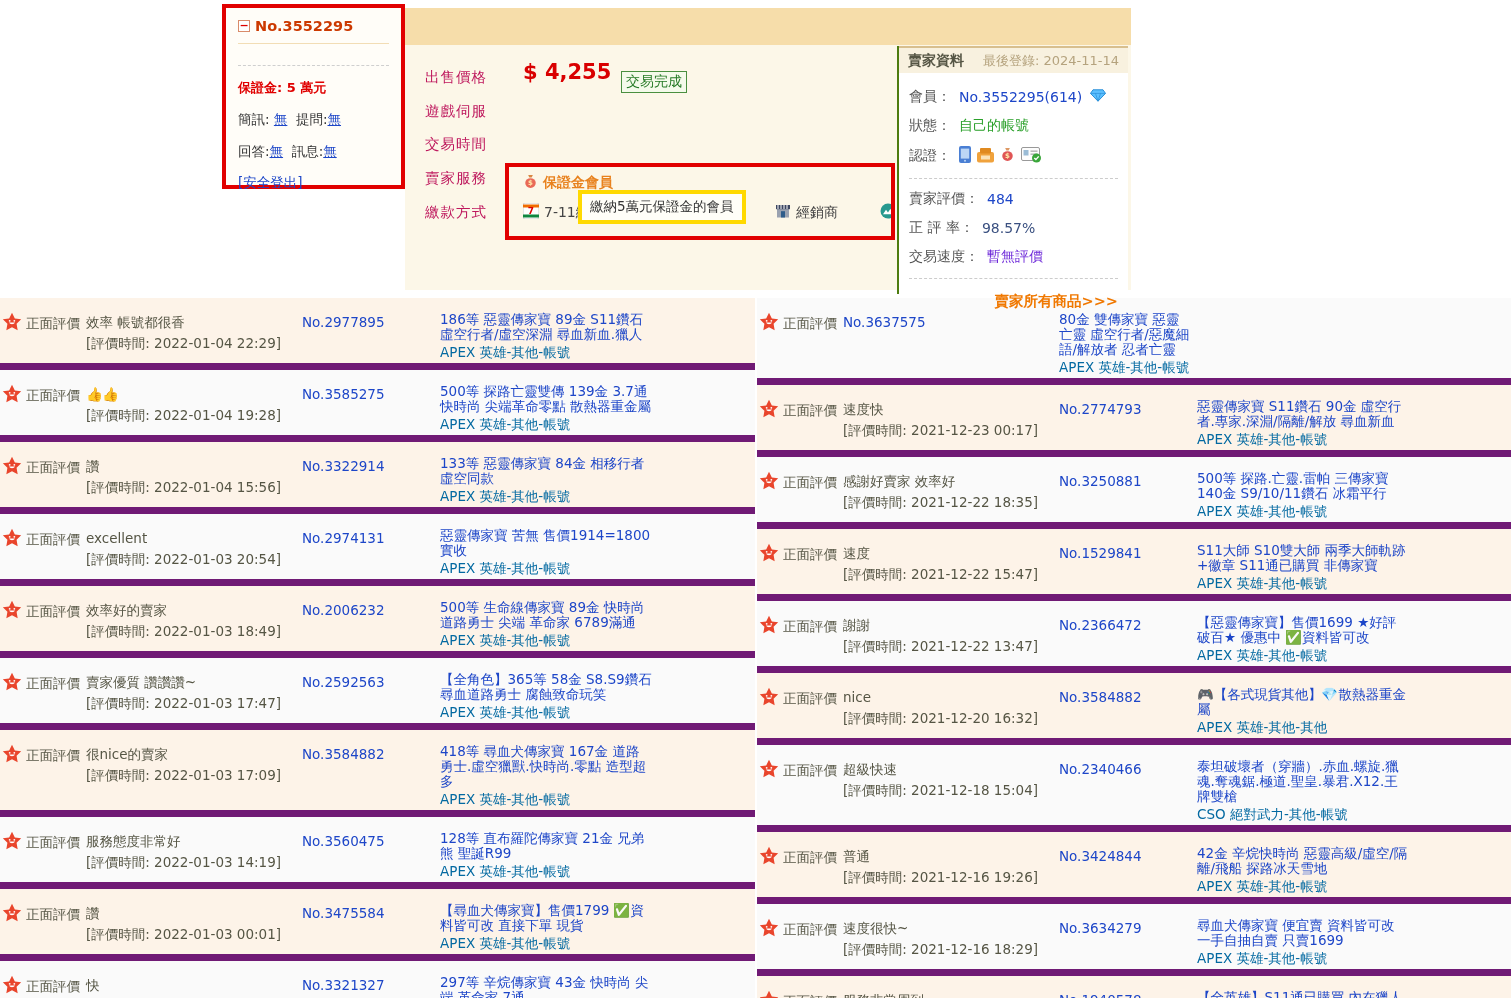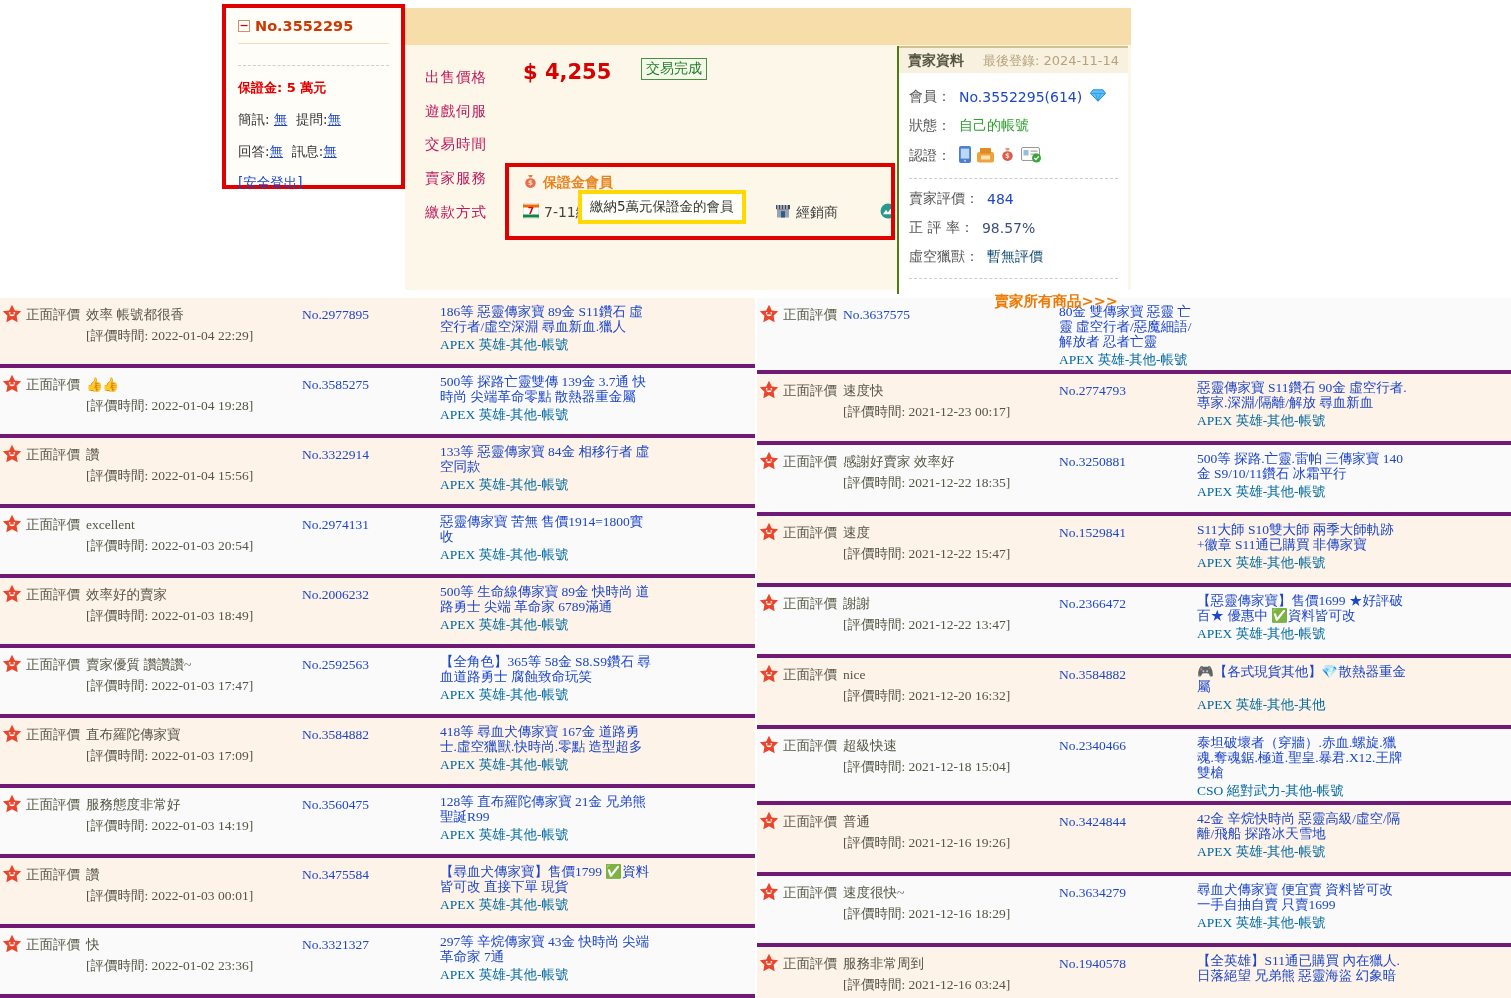--- a/index.html
+++ b/index.html
@@ -20,22 +20,22 @@
   .contact-line .lbl { color:#333; }
   .blue-link { color:#1d46c8; text-decoration:underline; cursor:pointer; }
   .logout-line { margin-top:13px; }
   .logout-line a { color:#1d46c8; text-decoration:none; cursor:pointer; }
 
   
   .main-panel { left:405px; top:8px; width:726px; height:282px; background:#fcf7e8; }
   .top-band { height:37px; background:#f6ddaa; }
   .prow-label { position:absolute; left:20px; color:#be185d; font-size:14.5px; letter-spacing:1px; }
   .price-val { position:absolute; left:118px; top:52px; color:#d90000; font-size:21px; font-weight:bold; }
-  .status-badge { position:absolute; left:216px; top:50px; border:1px solid #4a8f3f; color:#267a26;
-    background:#f4faea; font-size:14px; padding:1px 4px;margin-left:20px; }
+  .status-badge { position:absolute; left:216px; top:63px; border:1px solid #4a8f3f; color:#267a26;
+    background:#f4faea; font-size:14px; padding:1px 4px; }
 
   
   .red-box2 { left:505px; top:163px; width:390px; height:77px; border:4px solid #e10000;
     overflow:hidden; z-index:4; }
   .svc-line1 { margin:7px 0 0 14px; display:flex; align-items:center; gap:5px;
     color:#e8821e; font-weight:bold; font-size:14px; }
   .svc-line2 { margin:11px 0 0 14px; display:flex; align-items:center; color:#444; font-size:14px; white-space:nowrap; }
   .svc-line2 .icon { margin-right:5px; }
   .pay-atm { margin-left:112px; }
   .pay-dealer-icon { margin-left:30px; }
@@ -51,30 +51,30 @@
   .sp-title { font-weight:bold; color:#554; font-size:14px; }
   .sp-login { color:#b5a37e; font-size:13px; }
   .sp-body { padding:4px 10px 0; font-size:14px; }
   .sp-row { margin-top:11px; display:flex; align-items:center; gap:8px; color:#555; }
   .sp-member { color:#1d46c8; cursor:pointer; }
   .sp-status { color:#2aa02a; }
   .cert-icons { display:flex; gap:6px; align-items:center; }
   .sp-divider { border-top:1px dashed #ccc; margin-top:12px; }
   .sp-rating { color:#1d46c8; cursor:pointer; }
   .sp-rate { color:#3a5080; }
-  .sp-speed { color:#0c4a6e;text-align:right; }
+  .sp-speed { color:#6d28d9;text-align:right; }
   .sp-link-wrap { text-align:right; margin-top:13px; }
   .sp-link { color:#f07800; font-weight:bold; font-size:14.5px; cursor:pointer; text-decoration:none; }
 
   
   .reviews { position:absolute; top:298px; left:0; width:1511px; height:700px; overflow:hidden; display:flex; }
   .rev-col { width:755px; }
   .rev-col.right-col { width:754px; margin-left:2px; }
   .review-row { display:grid; grid-template-columns:86px 216px 138px 212px;
-    border-bottom:4px solid #701a75; padding-top:6px; min-height:70px;font-family:Liberation Serif, serif; }
+    border-bottom:7px solid #701a75; padding-top:14px; min-height:70px; }
   .right-col .review-row { min-height:71px; }
   .bg-cream { background:#fdf3e8; }
   .bg-plain { background:#fafafa; }
   .badge-cell { display:flex; gap:4px; padding-left:2px; align-items:flex-start; }
   .star { width:20px; height:20px; flex:0 0 auto; }
   .rlabel { color:#554; font-size:13.5px; line-height:20px; margin-top:1px; }
   .comment { color:#554; line-height:21px; }
   .rtime { color:#554; line-height:21px; }
   .no-link { color:#1d46c8; line-height:21px; text-decoration:none; cursor:pointer; }
   .desc-link { color:#1d46c8; line-height:15px; display:block; cursor:pointer; text-decoration:none; }
@@ -207,21 +207,21 @@
     <div class="sp-divider"></div>
     <div class="sp-row">
       <span>賣家評價：</span>
       <span class="sp-rating">484</span>
     </div>
     <div class="sp-row">
       <span>正 評 率：</span>
       <span class="sp-rate">98.57%</span>
     </div>
     <div class="sp-row">
-      <span>虛空獵獸：</span>
+      <span>交易速度：</span>
       <span class="sp-speed">暫無評價</span>
     </div>
     <div class="sp-divider"></div>
     <div class="sp-link-wrap">
       <a class="sp-link">賣家所有商品&gt;&gt;&gt;</a>
     </div>
   </div>
 </div>
 
 <div class="reviews">
@@ -382,21 +382,21 @@
         <svg width="20" height="20" viewBox="0 0 24 24">
               <path fill="#e9452c" d="M12 .8l3.4 6.9 7.6 1.1-5.5 5.4 1.3 7.6L12 18.2l-6.8 3.6 1.3-7.6L1 8.8l7.6-1.1z"></path>
               <circle cx="9.2" cy="10.6" r="1.1" fill="#fff"></circle>
               <circle cx="14.8" cy="10.6" r="1.1" fill="#fff"></circle>
               <path d="M8.4 12.6a3.8 3.1 0 0 0 7.2 0z" fill="#fff"></path>
             </svg>
       </span>
       <span class="rlabel">正面評價</span>
     </div>
     <div class="comment-cell">
-      <div class="comment">直布羅陀傳家寶</div>
+      <div class="comment">很nice的賣家</div>
       <div class="rtime">[評價時間: 2022-01-03 17:09]</div>
     </div>
     <div class="no-cell">
       <a class="no-link">No.3584882</a>
     </div>
     <div class="desc-cell">
       <a class="desc-link">418等 尋血犬傳家寶 167金 道路勇士.虛空獵獸.快時尚.零點 造型超多</a>
       <div class="cat">APEX 英雄-其他-帳號</div>
     </div>
   </div>

